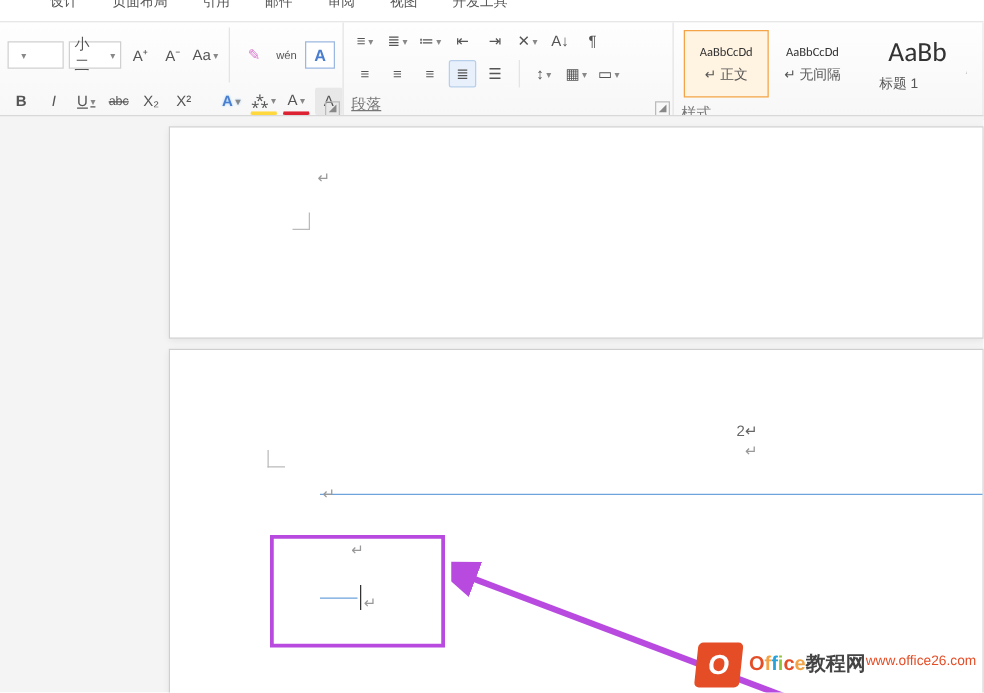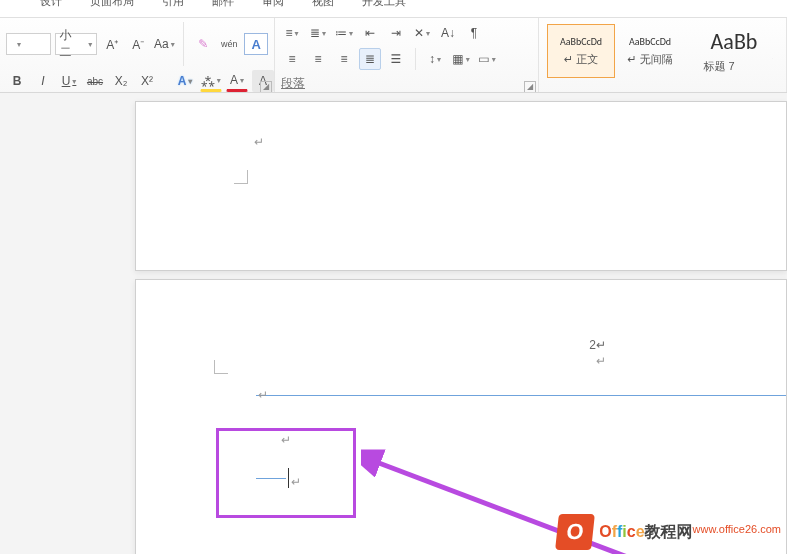--- a/index.html
+++ b/index.html
@@ -219,26 +219,27 @@
       <div class="style-item sel">
         <div class="preview">AaBbCcDd</div>
         <div class="lbl">↵ 正文</div>
       </div>
       <div class="style-item">
         <div class="preview">AaBbCcDd</div>
         <div class="lbl">↵ 无间隔</div>
       </div>
       <div class="style-item">
         <div class="preview big-preview">AaBb</div>
-        <div class="lbl">标题 7</div>
+        <div class="lbl">标题 1</div>
       </div>
       <div class="style-item" style="width:20px;overflow:hidden">
         <div class="preview big-preview">A</div>
       </div>
     </div>
+    <div class="group-label">样式</div>
   </div>
 </div>
 
 <div class="docwrap">
 
   <div class="page page1">
     <span class="para-mark" style="left:118px;top:33px">↵</span>
     <div class="margin-corner" style="left:98px;top:68px"></div>
   </div>
 

